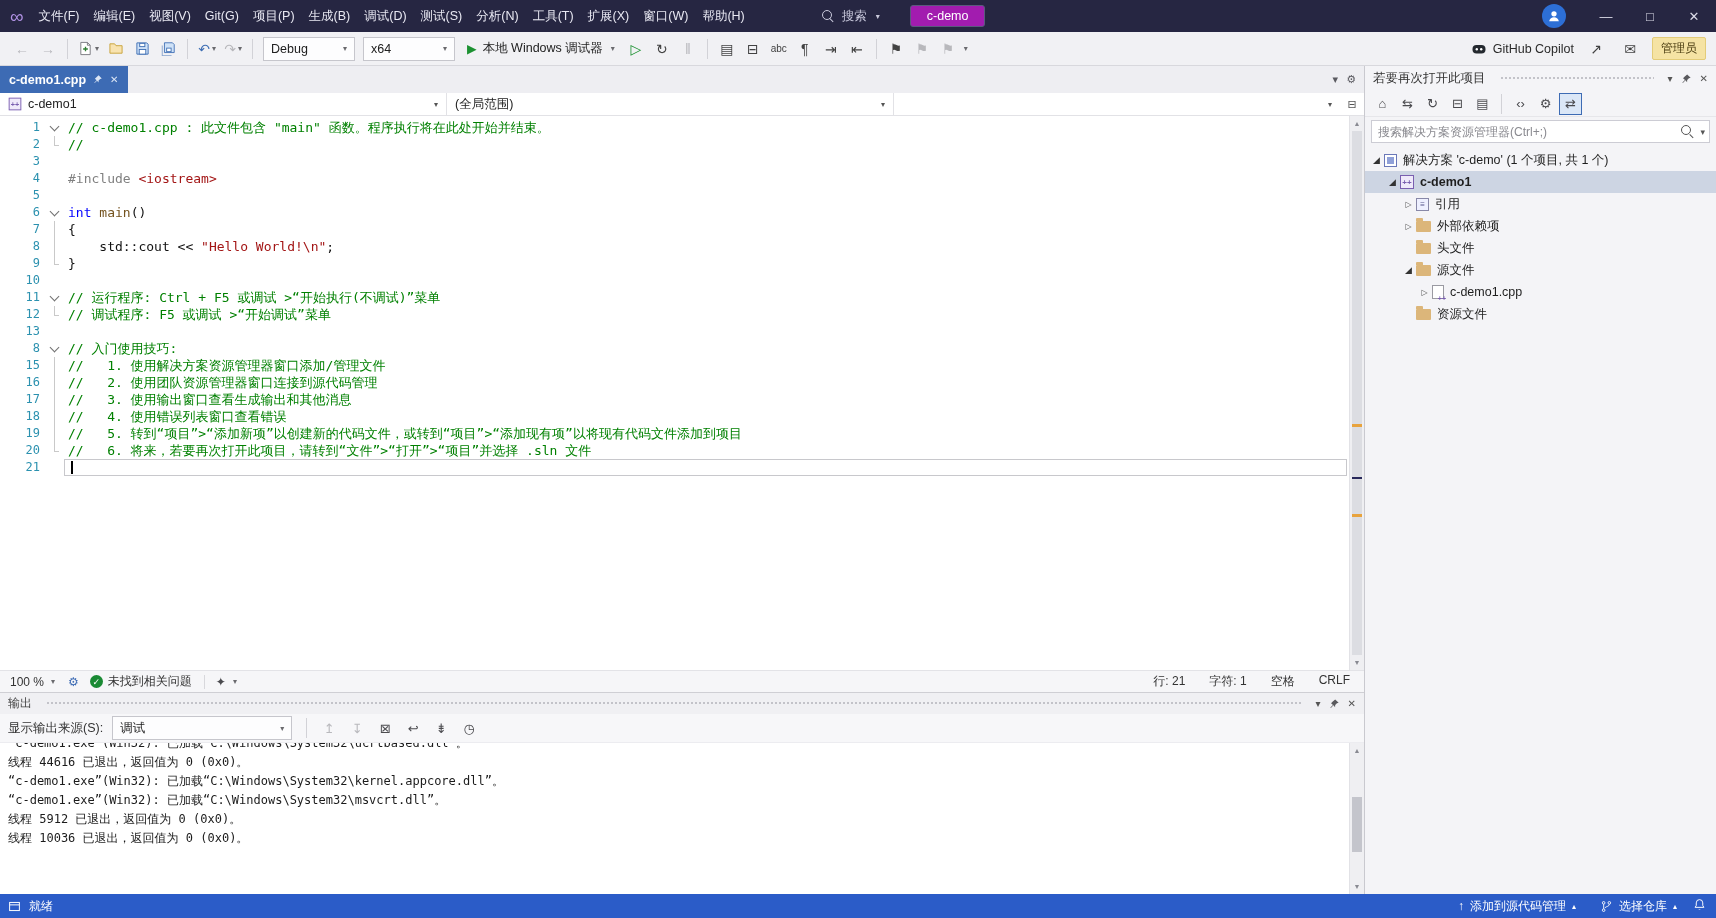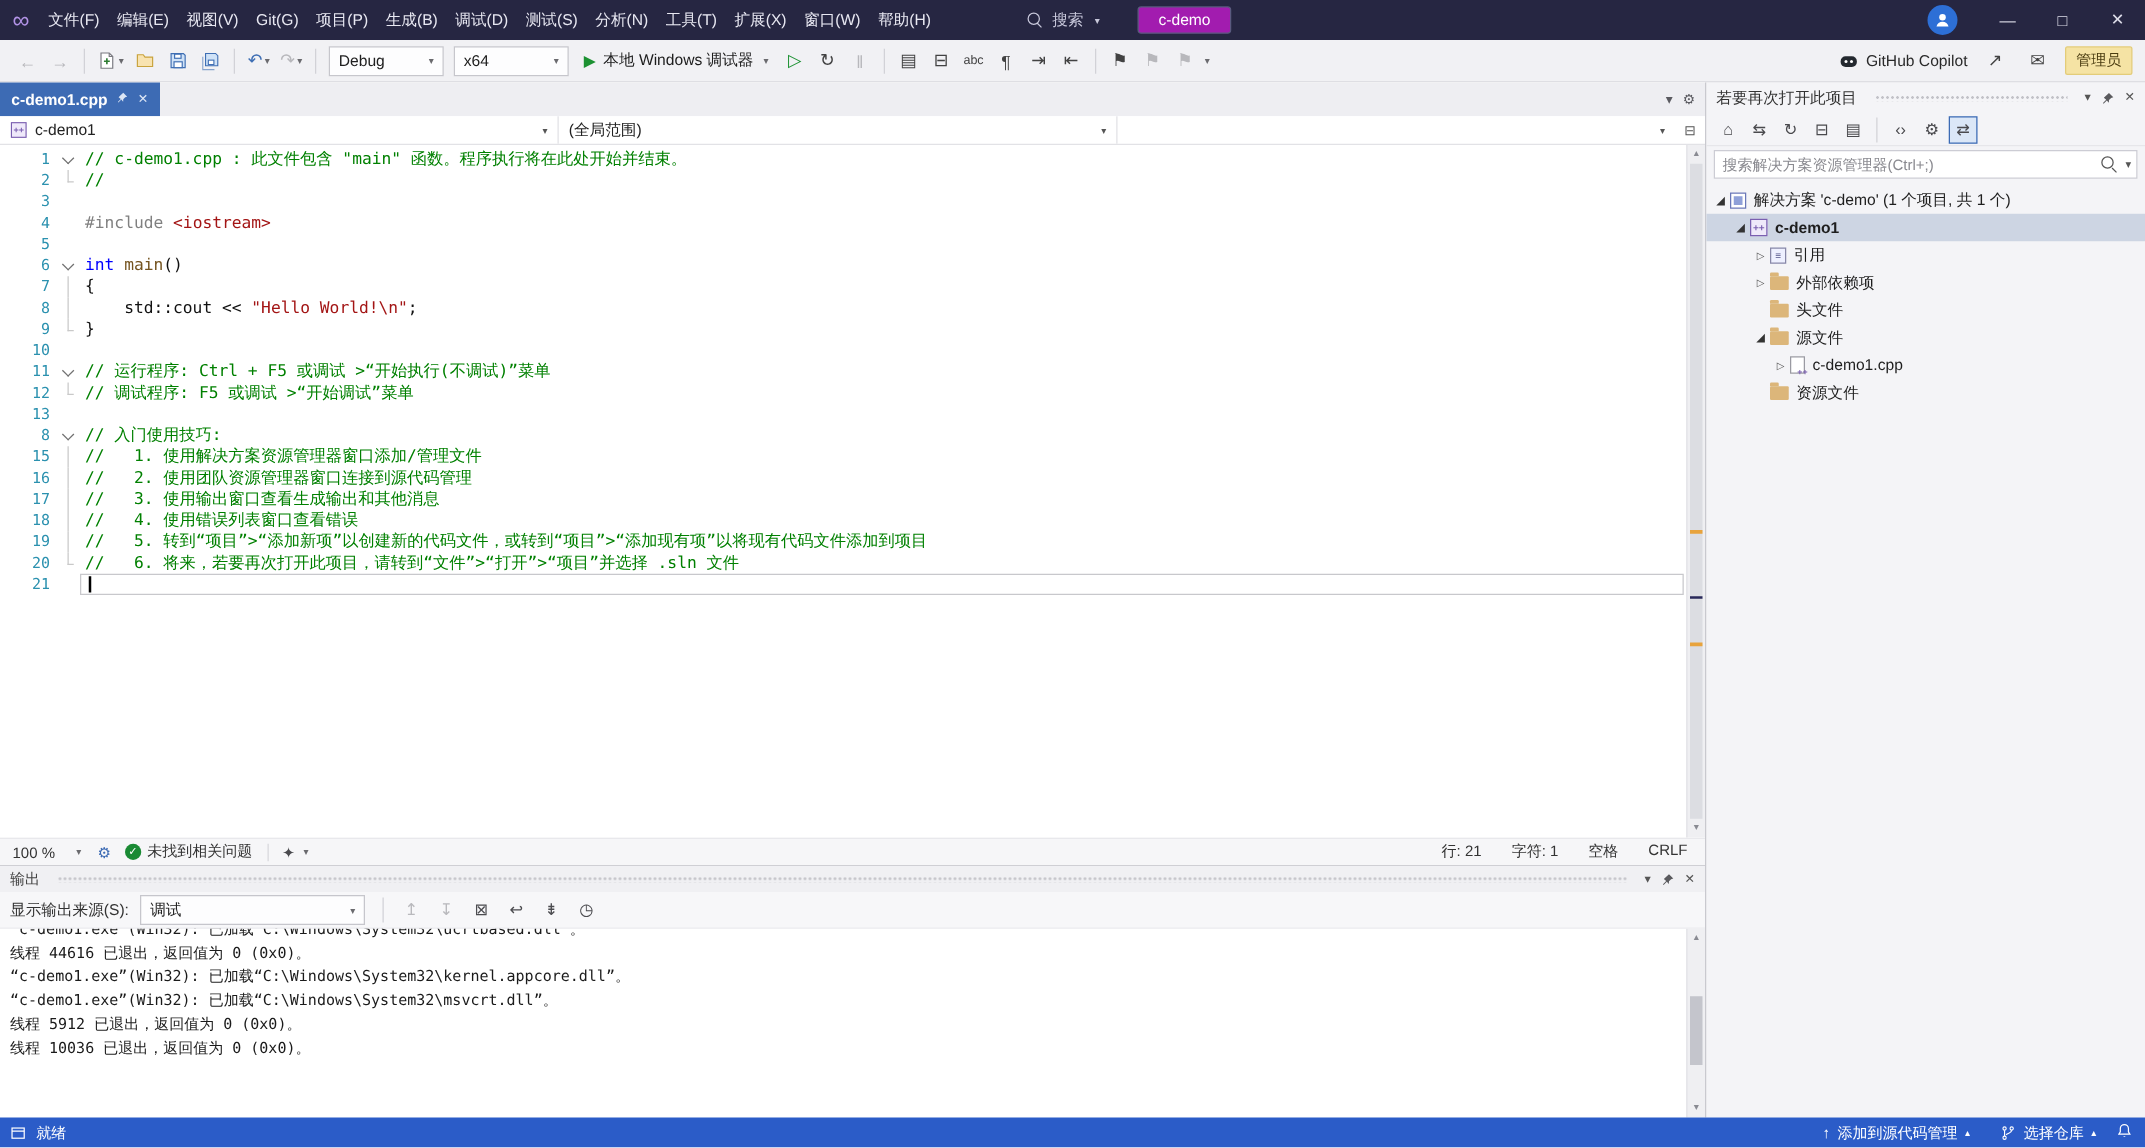--- a/index.html
+++ b/index.html
@@ -69,21 +69,21 @@
 .caret-i{display:inline-block;width:2px;height:13px;background:#000;margin-left:3px;margin-top:2px;}
 
 .vscroll{flex:0 0 15px;background:#efeff2;border-left:1px solid #e2e2e6;display:flex;flex-direction:column;}
 .sb-arrow{height:15px;display:flex;align-items:center;justify-content:center;font-size:7px;color:#898a92;}
 .sb-track{flex:1;position:relative;}
 .sb-thumb{position:absolute;left:2px;right:2px;background:#dcdde2;}
 .sb-mark{position:absolute;left:2px;right:2px;height:3px;}
 
 
 .editor-bar{flex:0 0 22px;background:#f6f6f8;border-top:1px solid #e3e3e7;display:flex;align-items:center;font-size:12px;color:#333;padding:0 2px;}
-.zoom{display:flex;align-items:center;gap:15px;padding:0 8px;}
+.zoom{display:flex;align-items:center;gap:5px;padding:0 8px;}
 .health{display:flex;align-items:center;gap:5px;padding:0 6px;}
 .health-dot{width:13px;height:13px;border-radius:50%;background:#1a8a34;color:#fff;font-size:9px;display:flex;align-items:center;justify-content:center;}
 .ebar-sep{width:1px;height:14px;background:#d8d8dc;margin:0 6px;}
 .ebar-icon{padding:0 5px;color:#3d6bb4;font-size:12px;}
 .ebar-right{margin-left:auto;display:flex;align-items:flex-start;}
 .ebar-item{padding:0 12px;white-space:nowrap;}
 
 
 .output{flex:0 0 202px;display:flex;flex-direction:column;border-top:1px solid #cfcfd4;background:#fff;}
 .out-title{flex:0 0 21px;background:#f0f0f3;display:flex;align-items:center;padding:0 8px;font-size:12px;color:#444;gap:8px;}

